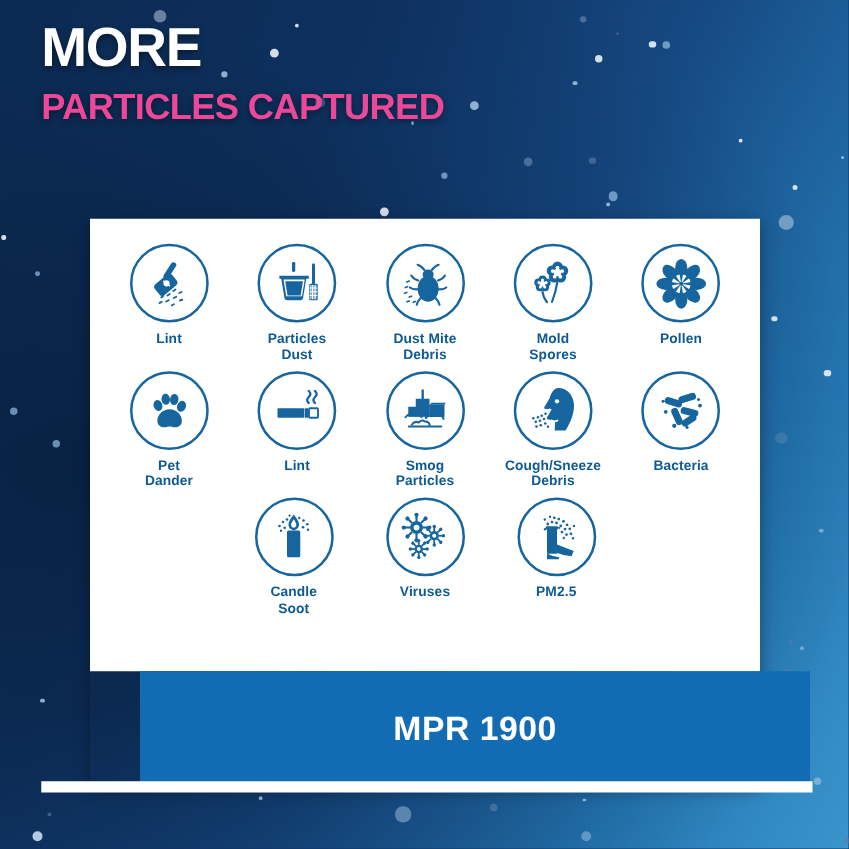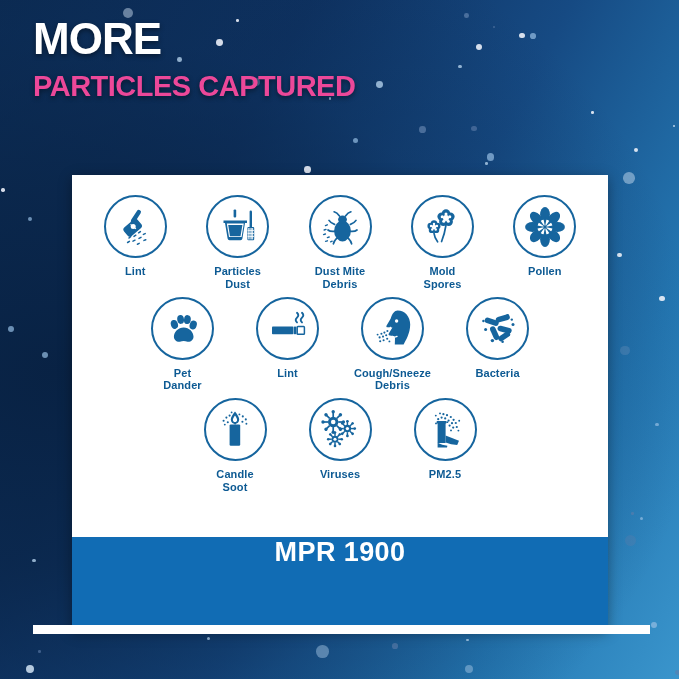--- a/index.html
+++ b/index.html
@@ -62,22 +62,23 @@
   .badge svg { display:block; }
   .cap {
     margin-top:7px; font-size:11px; font-weight:bold; line-height:1.16;
     color:#0d5a93; letter-spacing:0.1px;
   }
 
   
   #rating {
     background:#116cb4; width:100%; height:93px;
     display:flex; flex-direction:column;
-    align-items:center; justify-content:space-between;
+    align-items:center; justify-content:center;
     color:#ffffff;
+    margin-left:40px;
   }
   #mpr { font-size:27px; font-weight:bold; letter-spacing:0.4px; }
   #merv { font-size:24px; font-weight:normal; margin-top:3px; letter-spacing:0.4px; }
 
   
   #rule {
     position:absolute; left:33px; top:625px; width:617px; height:9px;
     background:#ffffff;
   }
 </style>
@@ -317,20 +318,40 @@
                 </g>
               </g>
             </svg>
           </div>
           <div class="cap">Lint</div>
         </div>
         <div class="cell">
           <div class="badge">
             <svg width="44" height="44" viewBox="0 0 44 44">
               <g fill="#16659e">
+                <rect x="19.2" y="5.6" width="1.9" height="8"></rect>
+                <rect x="14.6" y="13" width="11" height="14.5"></rect>
+                <rect x="8.6" y="19.4" width="6.6" height="8.1"></rect>
+                <path d="M25.4 17.8 h12.2 v9.7 h-12.2 z"></path>
+                <path d="M25.4 17.8 l1.8-1.6 h11.4 l-1 1.6 z"></path>
+                <g fill="none" stroke="#16659e" stroke-width="1.6" stroke-linecap="round" stroke-linejoin="round">
+                  <path d="M6.4 27.8 q2.2-3.1 5.4-1.8 q1.6-2.4 4-0.8 q2.8-0.4 3.4 2.6"></path>
+                  <path d="M22.6 28.4 q2.6-3.2 6-1.6 q2-2.4 4.6-0.6 q3 0 3.6 3"></path>
+                  <path d="M11.4 33.8 q2.4-3.4 5.8-1.8 q2-2.6 4.8-0.8 q3.2-0.2 3.8 3"></path>
+                  <path d="M9 35.2 h26"></path>
+                </g>
+              </g>
+            </svg>
+          </div>
+          <div class="cap"><span>Smog</span><br><span>Particles</span></div>
+        </div>
+        <div class="cell">
+          <div class="badge">
+            <svg width="44" height="44" viewBox="0 0 44 44">
+              <g fill="#16659e">
                 <path d="M26.6 4.4 c7.4 0 12.6 6.2 12.6 14 c0 4.6-1.2 8.6-2.6 12 c-1.4 3.4-3.2 6.2-4 8 h-8.8 l0.2-6 c0-1.6-0.8-2.2-2.2-2.4 l-3-0.4 c-1.2-0.2-1.6-1-1-2 l3.6-6.2 l-4.8-0.2 c-1.2 0-1.6-0.8-1-1.8 l4-6.6 c1.6-5.4 4-8.4 7-8.4 z"></path>
                 <circle cx="25.6" cy="15" r="1.7" fill="#fff"></circle>
                 <path d="M20 21 q-2.6 1.6-2.2 3.6" stroke="#fff" stroke-width="1.1" fill="none"></path>
                 <path d="M26 30.4 q-2.6 1.4-4.6 0" stroke="#fff" stroke-width="1.4" fill="none" stroke-linecap="round"></path>
                 <g fill="#16659e">
                   <circle cx="16.4" cy="25" r="1.05"></circle>
                   <circle cx="13.4" cy="26.6" r="1.05"></circle>
                   <circle cx="10.4" cy="27.8" r="1.05"></circle>
                   <circle cx="15.2" cy="29.2" r="1.05"></circle>
                   <circle cx="12" cy="30.6" r="1.05"></circle>

